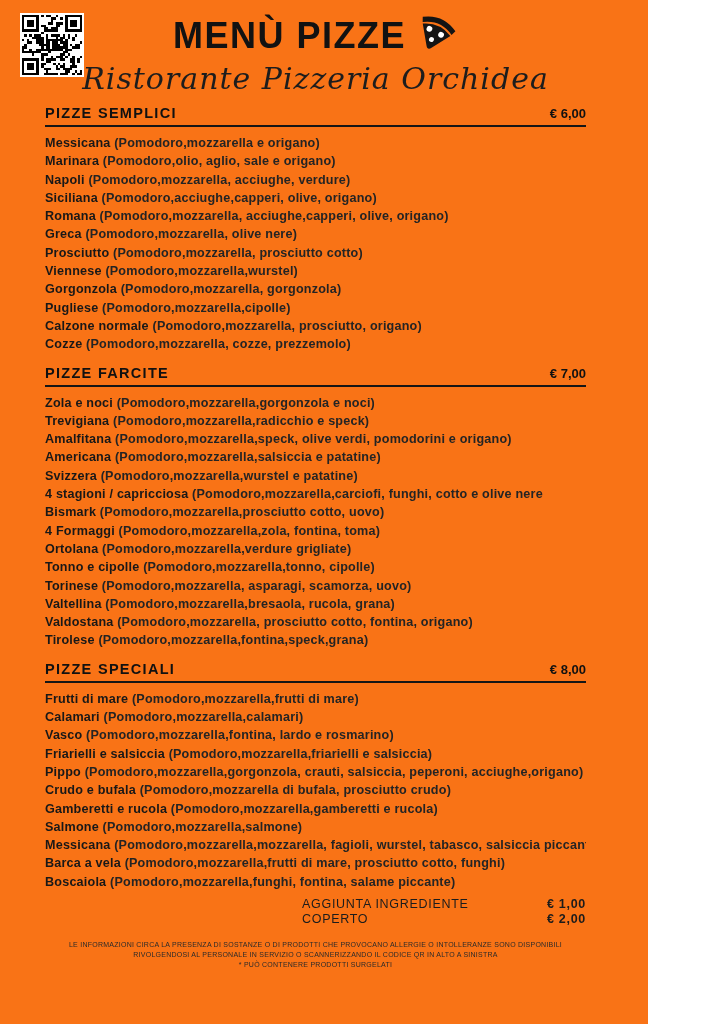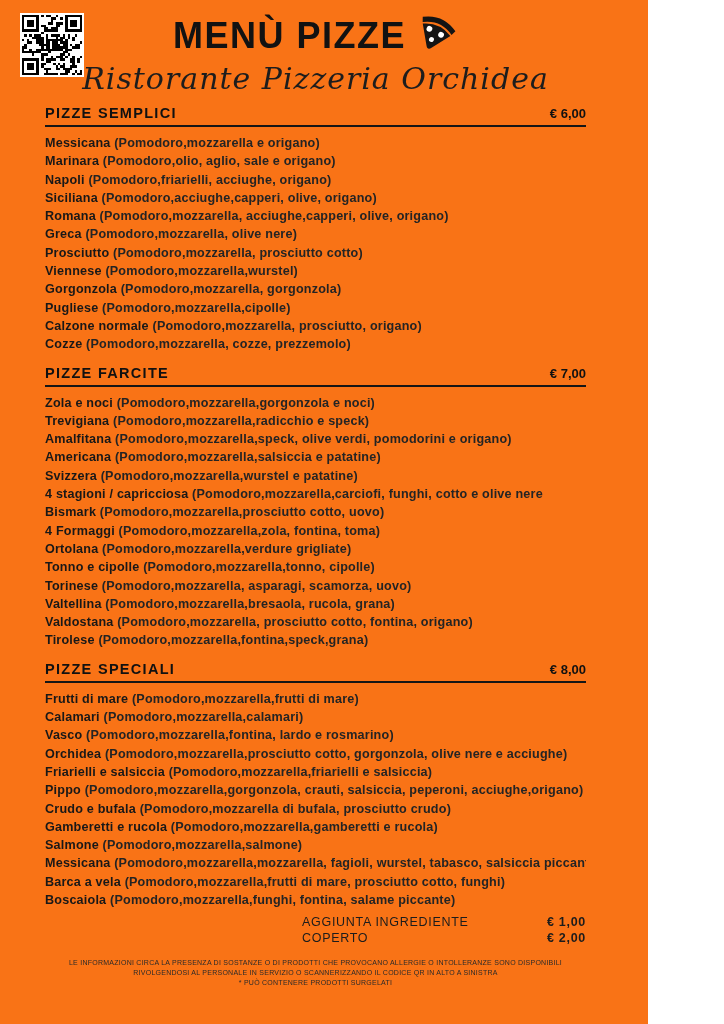--- a/index.html
+++ b/index.html
@@ -272,21 +272,21 @@
   <main>
   <section class="menu-section">
     <div class="section-header">
       <h2 class="section-title">PIZZE SEMPLICI</h2>
       <span class="section-price">€ 6,00</span>
     </div>
     <div class="rule"></div>
     <div class="items">
           <div class="item"><span class="item-name">Messicana </span><span class="item-desc">(Pomodoro,mozzarella e origano)</span></div>
           <div class="item"><span class="item-name">Marinara </span><span class="item-desc">(Pomodoro,olio, aglio, sale e origano)</span></div>
-          <div class="item"><span class="item-name">Napoli </span><span class="item-desc">(Pomodoro,friarielli, acciughe, origano)</span></div>
+          <div class="item"><span class="item-name">Napoli </span><span class="item-desc">(Pomodoro,mozzarella, acciughe, verdure)</span></div>
           <div class="item"><span class="item-name">Siciliana </span><span class="item-desc">(Pomodoro,acciughe,capperi, olive, origano)</span></div>
           <div class="item"><span class="item-name">Romana </span><span class="item-desc">(Pomodoro,mozzarella, acciughe,capperi, olive, origano)</span></div>
           <div class="item"><span class="item-name">Greca </span><span class="item-desc">(Pomodoro,mozzarella, olive nere)</span></div>
           <div class="item"><span class="item-name">Prosciutto </span><span class="item-desc">(Pomodoro,mozzarella, prosciutto cotto)</span></div>
           <div class="item"><span class="item-name">Viennese </span><span class="item-desc">(Pomodoro,mozzarella,wurstel)</span></div>
           <div class="item"><span class="item-name">Gorgonzola </span><span class="item-desc">(Pomodoro,mozzarella, gorgonzola)</span></div>
           <div class="item"><span class="item-name">Pugliese </span><span class="item-desc">(Pomodoro,mozzarella,cipolle)</span></div>
           <div class="item"><span class="item-name">Calzone normale </span><span class="item-desc">(Pomodoro,mozzarella, prosciutto, origano)</span></div>
           <div class="item"><span class="item-name">Cozze </span><span class="item-desc">(Pomodoro,mozzarella, cozze, prezzemolo)</span></div>
         </div>
@@ -319,21 +319,20 @@
   <section class="menu-section">
     <div class="section-header">
       <h2 class="section-title">PIZZE SPECIALI</h2>
       <span class="section-price">€ 8,00</span>
     </div>
     <div class="rule"></div>
     <div class="items">
           <div class="item"><span class="item-name">Frutti di mare </span><span class="item-desc">(Pomodoro,mozzarella,frutti di mare)</span></div>
           <div class="item"><span class="item-name">Calamari </span><span class="item-desc">(Pomodoro,mozzarella,calamari)</span></div>
           <div class="item"><span class="item-name">Vasco </span><span class="item-desc">(Pomodoro,mozzarella,fontina, lardo e rosmarino)</span></div>
-          <div class="item"><span class="item-name">Orchidea </span><span class="item-desc">(Pomodoro,mozzarella,prosciutto cotto, gorgonzola, olive nere e acciughe)</span></div>
           <div class="item"><span class="item-name">Friarielli e salsiccia </span><span class="item-desc">(Pomodoro,mozzarella,friarielli e salsiccia)</span></div>
           <div class="item"><span class="item-name">Pippo </span><span class="item-desc">(Pomodoro,mozzarella,gorgonzola, crauti, salsiccia, peperoni, acciughe,origano)</span></div>
           <div class="item"><span class="item-name">Crudo e bufala </span><span class="item-desc">(Pomodoro,mozzarella di bufala, prosciutto crudo)</span></div>
           <div class="item"><span class="item-name">Gamberetti e rucola </span><span class="item-desc">(Pomodoro,mozzarella,gamberetti e rucola)</span></div>
           <div class="item"><span class="item-name">Salmone </span><span class="item-desc">(Pomodoro,mozzarella,salmone)</span></div>
           <div class="item"><span class="item-name">Messicana </span><span class="item-desc">(Pomodoro,mozzarella,mozzarella, fagioli, wurstel, tabasco, salsiccia piccante)</span></div>
           <div class="item"><span class="item-name">Barca a vela </span><span class="item-desc">(Pomodoro,mozzarella,frutti di mare, prosciutto cotto, funghi)</span></div>
           <div class="item"><span class="item-name">Boscaiola </span><span class="item-desc">(Pomodoro,mozzarella,funghi, fontina, salame piccante)</span></div>
         </div>
   </section>

